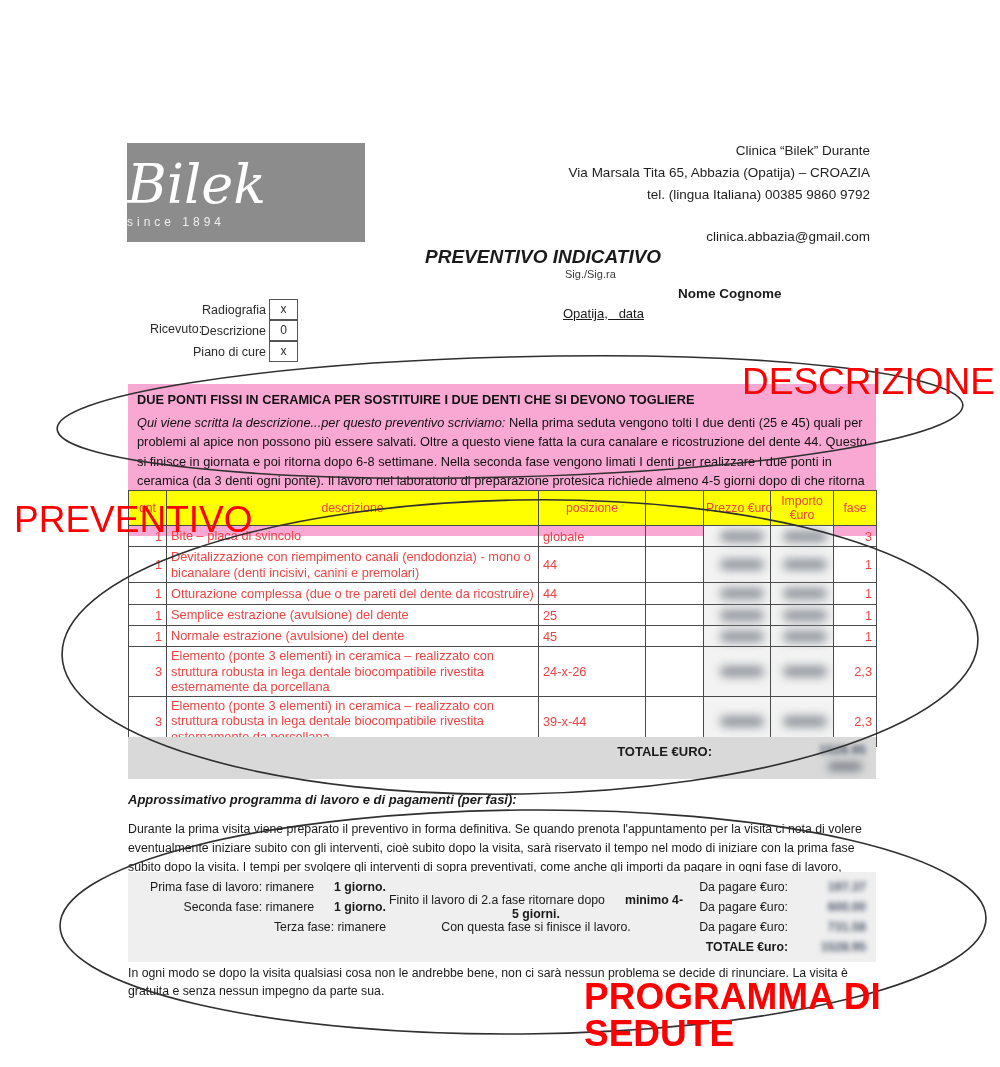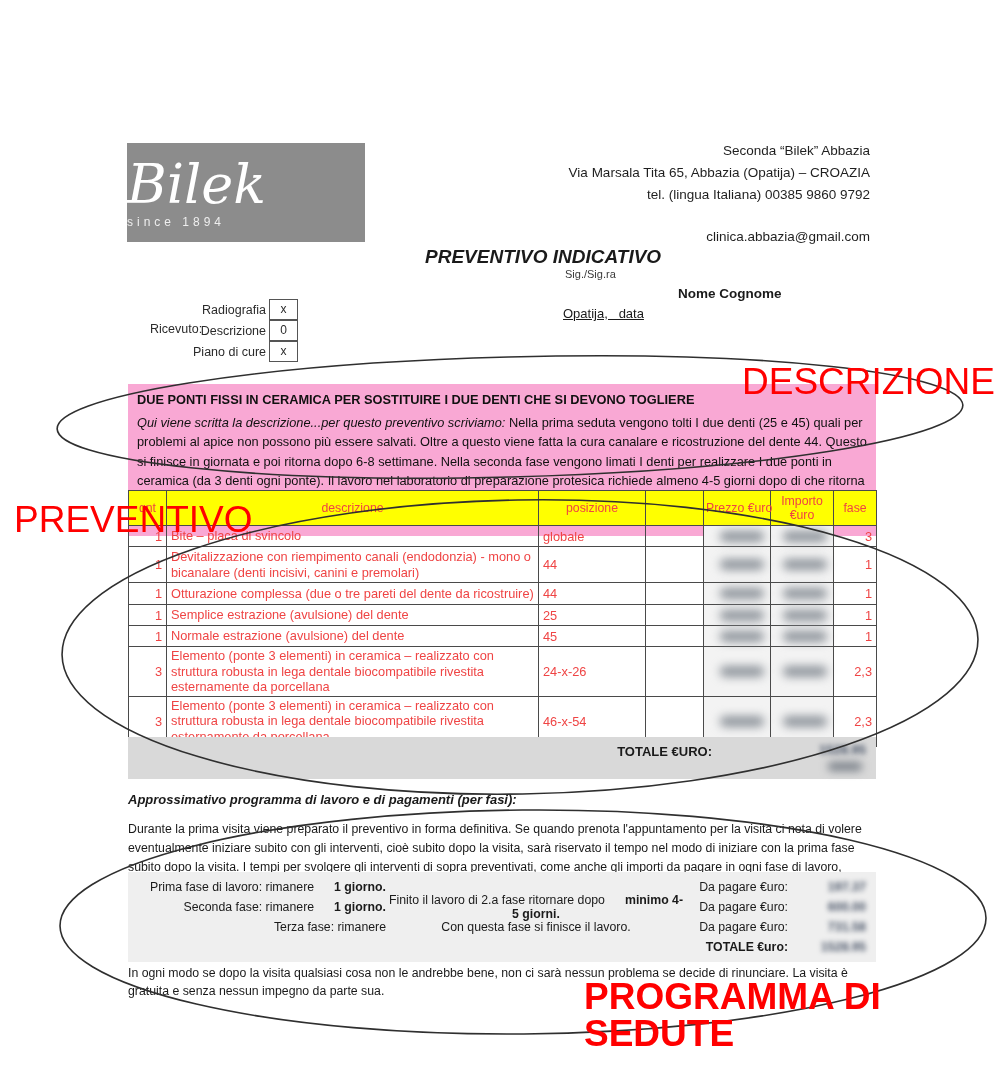--- a/index.html
+++ b/index.html
@@ -84,21 +84,21 @@
 <body>
 
 <div class="page">
 
   <div class="abs logo">
     <div class="logo-script">Bilek</div>
     <div class="logo-since">since 1894</div>
   </div>
 
   <div class="abs contact">
-    <div>Seconda “Bilek” Abbazia</div>
+    <div>Clinica “Bilek” Durante</div>
     <div>Via Marsala Tita 65, Abbazia (Opatija) – CROAZIA</div>
     <div>tel. (lingua Italiana) 00385 9860 9792</div>
     <div class="email">clinica.abbazia@gmail.com</div>
   </div>
 
   <div class="abs doc-title">PREVENTIVO INDICATIVO</div>
   <div class="abs sig">Sig./Sig.ra</div>
   <div class="abs nome">Nome Cognome</div>
   <div class="abs placedate">Opatija,   data</div>
 
@@ -219,21 +219,21 @@
             <div class="price-blob"></div>
           </td>
         <td class="price">
             <div class="price-blob"></div>
           </td>
         <td class="fase">2,3</td>
       </tr>
       <tr style="height:46px">
         <td class="qnt">3</td>
         <td class="desc">Elemento (ponte 3 elementi)  in ceramica – realizzato con struttura robusta in lega dentale biocompatibile rivestita esternamente da porcellana</td>
-        <td class="pos">46-x-54</td>
+        <td class="pos">39-x-44</td>
         <td></td>
         <td class="price">
             <div class="price-blob"></div>
           </td>
         <td class="price">
             <div class="price-blob"></div>
           </td>
         <td class="fase">2,3</td>
       </tr>
     </tbody>

